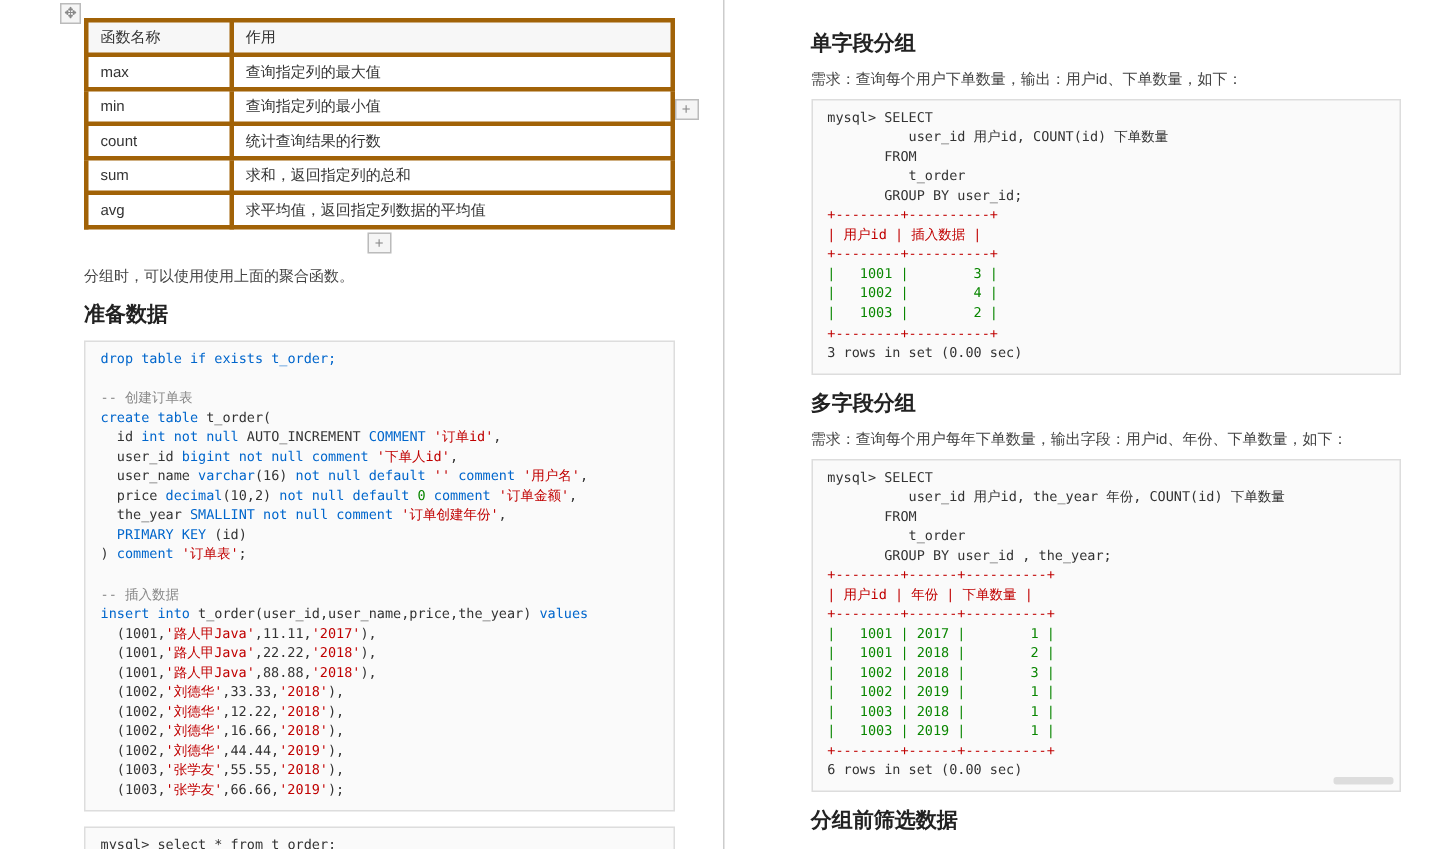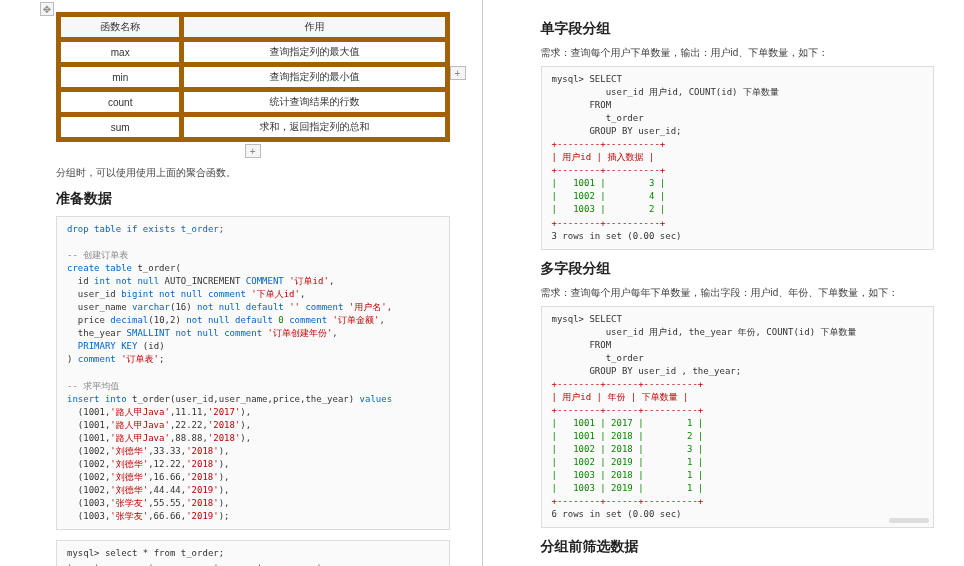--- a/index.html
+++ b/index.html
@@ -39,23 +39,23 @@
     font-size: 10px;
     color: #888;
     cursor: move;
   }
   table.func {
     width: 100%;
     border-collapse: collapse;
     margin-top: 2px;
   }
   table.func th, table.func td {
-    border: 5px solid #a16207;
+    border: 3px solid #a16207;
     padding: 3px 8px;
-    text-align: center;
+    text-align: left;
     font-size: 10px;
     font-weight: normal;
   }
   table.func th { background: #f7f7f7; }
   .plus-btn {
     width: 16px;
     height: 14px;
     border: 1px solid #bbb;
     background: #f5f5f5;
     display: inline-flex;
@@ -133,20 +133,24 @@
           <td>查询指定列的最小值</td>
         </tr>
       <tr>
           <td>count</td>
           <td>统计查询结果的行数</td>
         </tr>
       <tr>
           <td>sum</td>
           <td>求和，返回指定列的总和</td>
         </tr>
+      <tr>
+          <td>avg</td>
+          <td>求平均值，返回指定列数据的平均值</td>
+        </tr>
     </tbody>
   </table>
   <div class="plus-btn side-plus">+</div>
   <div class="plus-row"><div class="plus-btn">+</div></div>
 
   <p class="note">分组时，可以使用使用上面的聚合函数。</p>
 
   <h2>准备数据</h2>
 
   <div class="codebox"><span class="kw">drop table if exists t_order;</span>
@@ -154,21 +158,21 @@
 <span class="cmt">-- 创建订单表</span>
 <span class="kw">create table</span><span> t_order(</span>
 <span>  id </span><span class="kw">int not null</span><span> AUTO_INCREMENT </span><span class="kw">COMMENT </span><span class="str">'订单id'</span><span>,</span>
 <span>  user_id </span><span class="kw">bigint not null comment </span><span class="str">'下单人id'</span><span>,</span>
 <span>  user_name </span><span class="kw">varchar</span><span>(16) </span><span class="kw">not null default </span><span class="str">''</span><span class="kw"> comment </span><span class="str">'用户名'</span><span>,</span>
 <span>  price </span><span class="kw">decimal</span><span>(10,2) </span><span class="kw">not null default </span><span class="num">0</span><span class="kw"> comment </span><span class="str">'订单金额'</span><span>,</span>
 <span>  the_year </span><span class="kw">SMALLINT not null comment </span><span class="str">'订单创建年份'</span><span>,</span>
 <span class="kw">  PRIMARY KEY</span><span> (id)</span>
 <span>) </span><span class="kw">comment </span><span class="str">'订单表'</span><span>;</span>
 
-<span class="cmt">-- 求平均值</span>
+<span class="cmt">-- 插入数据</span>
 <span class="kw">insert into</span><span> t_order(user_id,user_name,price,the_year) </span><span class="kw">values</span>
 <span>  (1001,</span><span class="str">'路人甲Java'</span><span>,11.11,</span><span class="str">'2017'</span><span>),</span>
 <span>  (1001,</span><span class="str">'路人甲Java'</span><span>,22.22,</span><span class="str">'2018'</span><span>),</span>
 <span>  (1001,</span><span class="str">'路人甲Java'</span><span>,88.88,</span><span class="str">'2018'</span><span>),</span>
 <span>  (1002,</span><span class="str">'刘德华'</span><span>,33.33,</span><span class="str">'2018'</span><span>),</span>
 <span>  (1002,</span><span class="str">'刘德华'</span><span>,12.22,</span><span class="str">'2018'</span><span>),</span>
 <span>  (1002,</span><span class="str">'刘德华'</span><span>,16.66,</span><span class="str">'2018'</span><span>),</span>
 <span>  (1002,</span><span class="str">'刘德华'</span><span>,44.44,</span><span class="str">'2019'</span><span>),</span>
 <span>  (1003,</span><span class="str">'张学友'</span><span>,55.55,</span><span class="str">'2018'</span><span>),</span>
 <span>  (1003,</span><span class="str">'张学友'</span><span>,66.66,</span><span class="str">'2019'</span><span>);</span></div>

